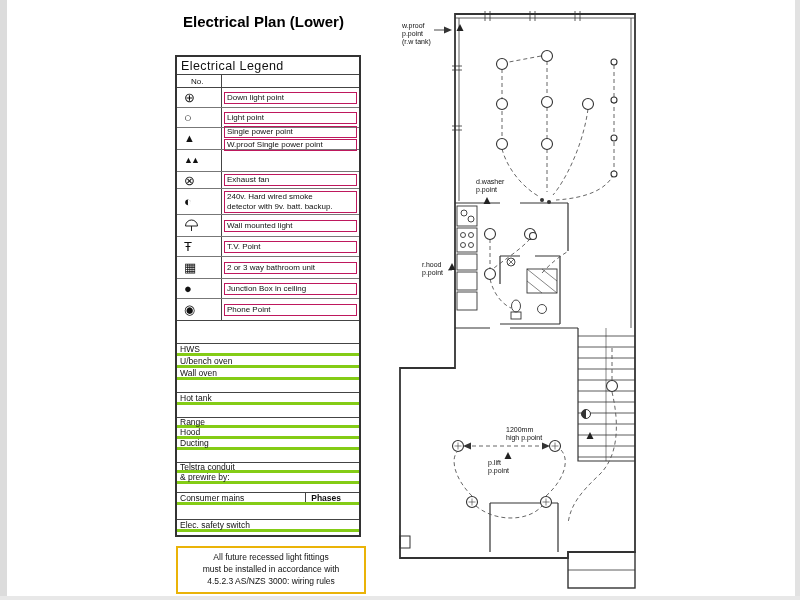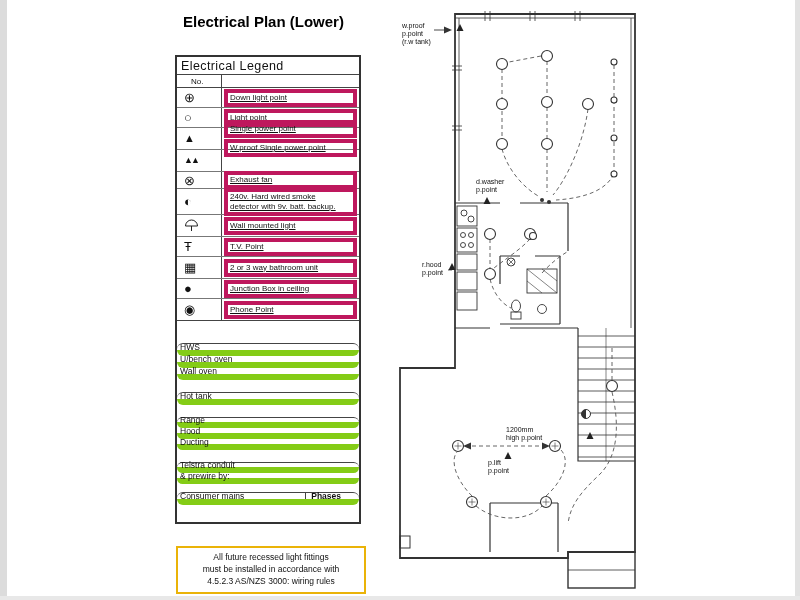--- a/index.html
+++ b/index.html
@@ -18,25 +18,25 @@
   .legend { position:absolute; left:175px; top:55px; width:186px; border:2px solid #333; background:#fff; }
   .legend-header { font-size:12.5px; letter-spacing:.4px; padding:2px 4px 1px 4px; border-bottom:1px solid #444; }
   .no-row { display:flex; height:13px; border-bottom:1px solid #444; }
   .no-cell { width:45px; min-width:45px; border-right:1px solid #444; font-size:8px; padding-left:14px; display:flex; align-items:center; }
 
   .sym-row { display:flex; align-items:stretch; border-bottom:1px solid #777; }
   .sym-cell { width:45px; min-width:45px; border-right:1px solid #444; display:flex; align-items:center; padding-left:7px; font-size:11px; line-height:1; }
   .sym-cell.small { font-size:9px; letter-spacing:-2px; }
   .sym-cell.big { font-size:13px; }
   .lbl-cell { flex:1; display:flex; flex-direction:column; justify-content:center; padding:1px 2px; gap:1px; }
-  .lbl-box { border:4px solid #be185d; font-size:8px; line-height:1.25; padding:0 2px;text-decoration:underline; }
+  .lbl-box { border:1px solid #be185d; font-size:8px; line-height:1.25; padding:0 2px; }
 
   .fill-row { display:flex; align-items:center; font-size:8.5px; padding-left:3px; }
   .bt { border-top:1px solid #444; }
-  .bb { border-bottom:6px solid #84cc16;border-radius:6px; }
+  .bb { border-bottom:3px solid #84cc16; }
   .phases { margin-left:auto; align-self:stretch; display:flex; align-items:center; border-left:1px solid #444; padding:0 18px 0 5px;font-weight:bold; }
 
   .note { position:absolute; left:176px; top:546px; width:190px; border:2px solid #eab308;
           text-align:center; font-size:8.5px; line-height:1.4; padding:4px 2px; background:#fff; }
 
   .plan { position:absolute; left:390px; top:6px; width:332px; height:588px; }
   .plan text { font-family:"Liberation Sans", sans-serif; }
 </style>
 </head>
 <body>
@@ -166,20 +166,23 @@
   </div>
   <div class="fill-row bb" style="height:11px">
     <span>&amp; prewire by:</span>
   </div>
   <div style="height:8px"></div>
   <div class="fill-row bt bb" style="height:13px">
     <span>Consumer mains</span>
     <span class="phases">Phases</span>
   </div>
   <div style="height:14px"></div>
+  <div class="fill-row bt bb" style="height:13px">
+    <span>Elec. safety switch</span>
+  </div>
   <div style="height:3px"></div>
 </div>
 
 <div class="note">
   <div>All future recessed light fittings</div>
   <div>must be installed in accordance with</div>
   <div>4.5.2.3 AS/NZS 3000: wiring rules</div>
 </div>
 
 <svg class="plan" viewBox="0 0 332 588">

